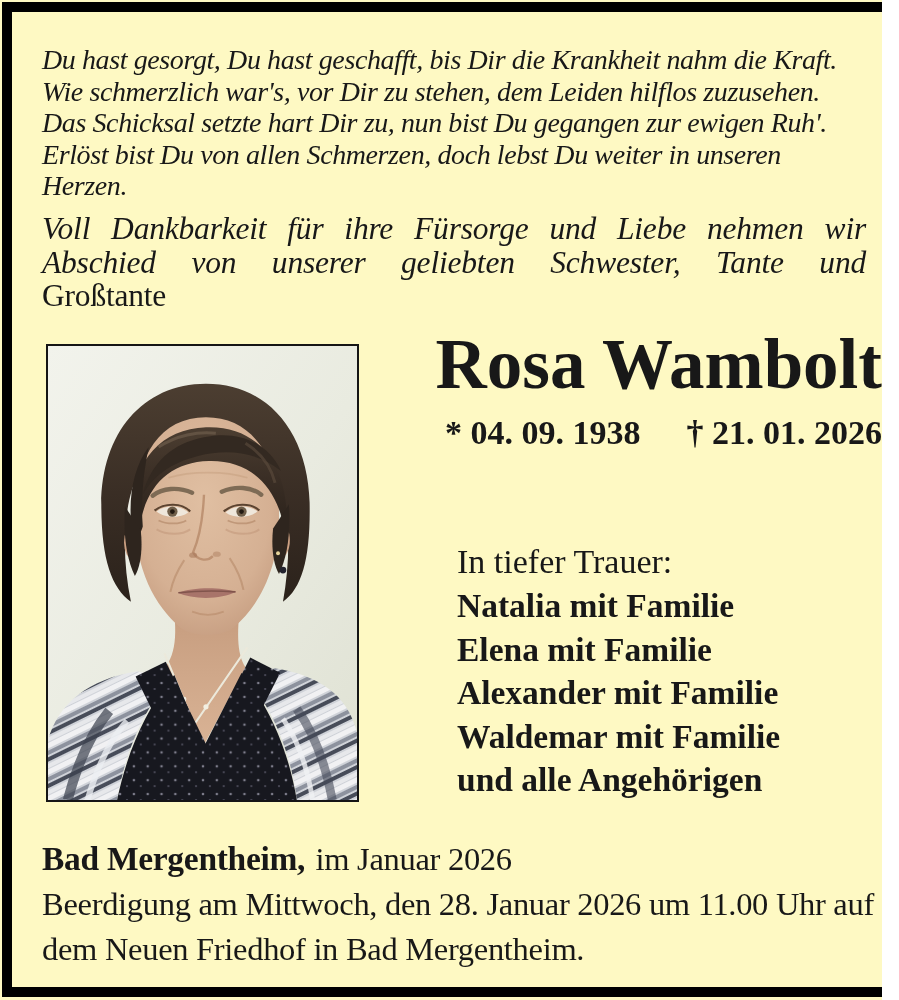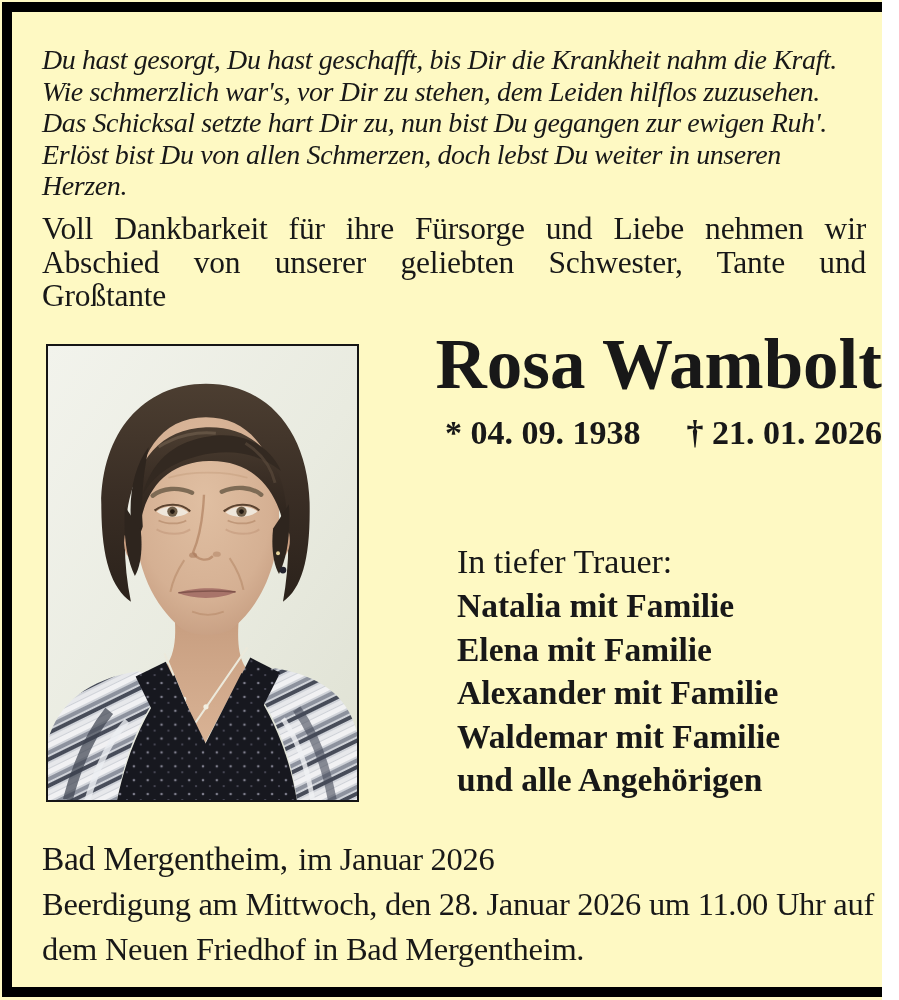--- a/index.html
+++ b/index.html
@@ -10,40 +10,40 @@
   .ad-frame{
     position:absolute;left:2px;top:2px;width:895px;height:995px;
     border:10px solid #000;box-sizing:border-box;pointer-events:none;
   }
   
   .poem{position:absolute;left:42px;top:44px;width:828px;
     font-style:italic;font-size:28px;line-height:31.5px;letter-spacing:-0.4px;}
   
   .intro{position:absolute;left:42px;top:212px;width:824px;
     font-size:31.5px;line-height:33.5px;letter-spacing:-0.2px;}
-  .intro .jline{text-align:justify;text-align-last:justify;}
+  .intro .jline{text-align:justify;text-align-last:justify;font-style:italic;}
   .intro .lline{text-align:left;}
   
   .photo{position:absolute;left:46px;top:344px;width:313px;height:458px;margin:0;
     border:2px solid #151515;box-sizing:border-box;background:#e9ebe0;}
   .photo svg{display:block;width:100%;height:100%;}
   
   .deceased{position:absolute;left:365px;top:328px;width:517px;text-align:right;}
   .deceased .name{font-weight:bold;font-size:71px;line-height:72px;white-space:nowrap;letter-spacing:0;}
   .deceased .maiden{font-weight:bold;font-size:31px;line-height:30px;margin-top:12px;}
   .deceased .dates{font-weight:bold;font-size:34px;line-height:34px;margin-top:16px;white-space:nowrap;}
   .deceased .dates .death{margin-left:1.1em;}
   
   .mourners{position:absolute;left:457px;top:540px;}
   .mourners .mheading{font-size:34px;line-height:44px;font-weight:normal;}
   .mourners .mname{font-size:33.5px;line-height:43.5px;font-weight:bold;white-space:nowrap;}
   
   .footer{position:absolute;left:42px;top:836px;width:840px;
     font-size:32.5px;line-height:45px;letter-spacing:-0.3px;}
-  .footer .place{font-weight:normal;font-size:33.5px;text-align:right;}
+  .footer .place{font-weight:bold;font-size:33.5px;text-align:right;}
   .footer .daterest{margin-left:0.32em;}
 </style>
 </head>
 <body>
 
 <div class="page">
 
   <div class="ad-frame"></div>
 
   <div class="poem">

